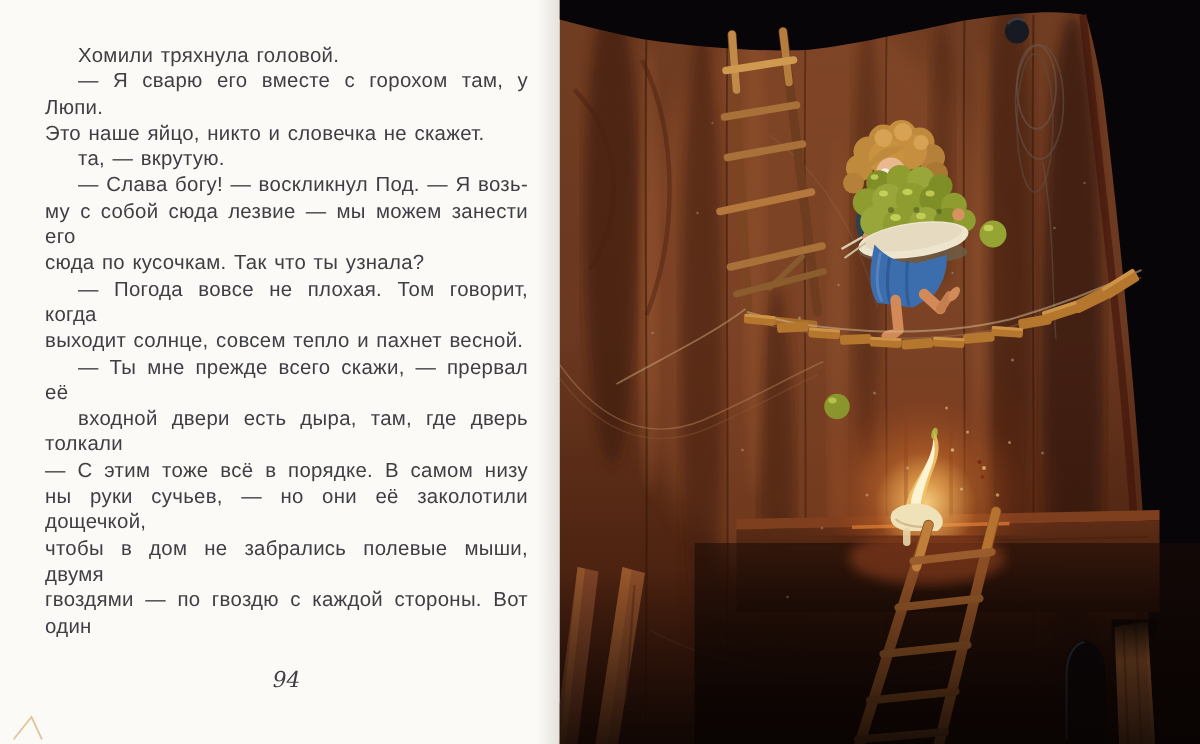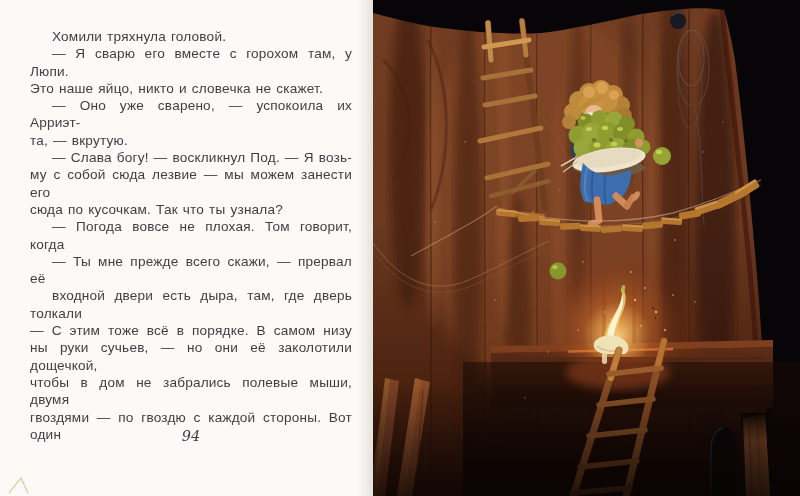--- a/index.html
+++ b/index.html
@@ -6,21 +6,21 @@
   body{width:800px;height:496px;overflow:hidden;background:#fbfaf6;
        font-family:"Liberation Sans",sans-serif;}
   #stage{position:relative;width:800px;height:476px;background:#fbfaf6;}
 
   
   #text-col{position:absolute;left:30px;top:28px;width:322px;color:#3f3e44;
             font-size:13.6px;line-height:17.3px;letter-spacing:.2px;word-spacing:1px;}
   .line{text-align:justify;text-align-last:justify;white-space:normal;}
   .line.last{text-align-last:left;}
   .para .line:first-child{text-indent:22px;}
-  #folio{position:absolute;left:30px;top:428px;width:322px;text-align:center;
+  #folio{position:absolute;left:30px;top:446px;width:322px;text-align:center;
          font-family:"DejaVu Serif",serif;font-style:italic;font-size:14.5px;color:#403f48;}
   #corner-mark{position:absolute;left:7px;top:475px;}
 
   
   #gutter{position:absolute;left:358px;top:0;width:15px;height:496px;
           background:linear-gradient(to right,rgba(0,0,0,0),rgba(96,76,60,.14));}
 
   
   #illus{position:absolute;left:373px;top:0;width:427px;height:496px;}
 </style>
@@ -31,30 +31,30 @@
 
   <div id="text-col">
       <div class="para">
         <div class="line last">Хомили тряхнула головой.</div>
       </div>
       <div class="para">
         <div class="line">— Я сварю его вместе с горохом там, у Люпи.</div>
         <div class="line last">Это наше яйцо, никто и словечка не скажет.</div>
       </div>
       <div class="para">
-        <div class="line">— Оно уже сварено, — успокоила их Арриэт-</div>
         <div class="line last">та, — вкрутую.</div>
       </div>
       <div class="para">
         <div class="line">— Слава богу! — воскликнул Под. — Я возь-</div>
         <div class="line">му с собой сюда лезвие — мы можем занести его</div>
         <div class="line last">сюда по кусочкам. Так что ты узнала?</div>
       </div>
       <div class="para">
         <div class="line">— Погода вовсе не плохая. Том говорит, когда</div>
+        <div class="line last">выходит солнце, совсем тепло и пахнет весной.</div>
       </div>
       <div class="para">
         <div class="line">— Ты мне прежде всего скажи, — прервал её</div>
       </div>
       <div class="para">
         <div class="line">входной двери есть дыра, там, где дверь толкали</div>
         <div class="line">— С этим тоже всё в порядке. В самом низу</div>
         <div class="line">ны руки сучьев, — но они её заколотили дощечкой,</div>
         <div class="line">чтобы в дом не забрались полевые мыши, двумя</div>
         <div class="line">гвоздями — по гвоздю с каждой стороны. Вот один</div>

